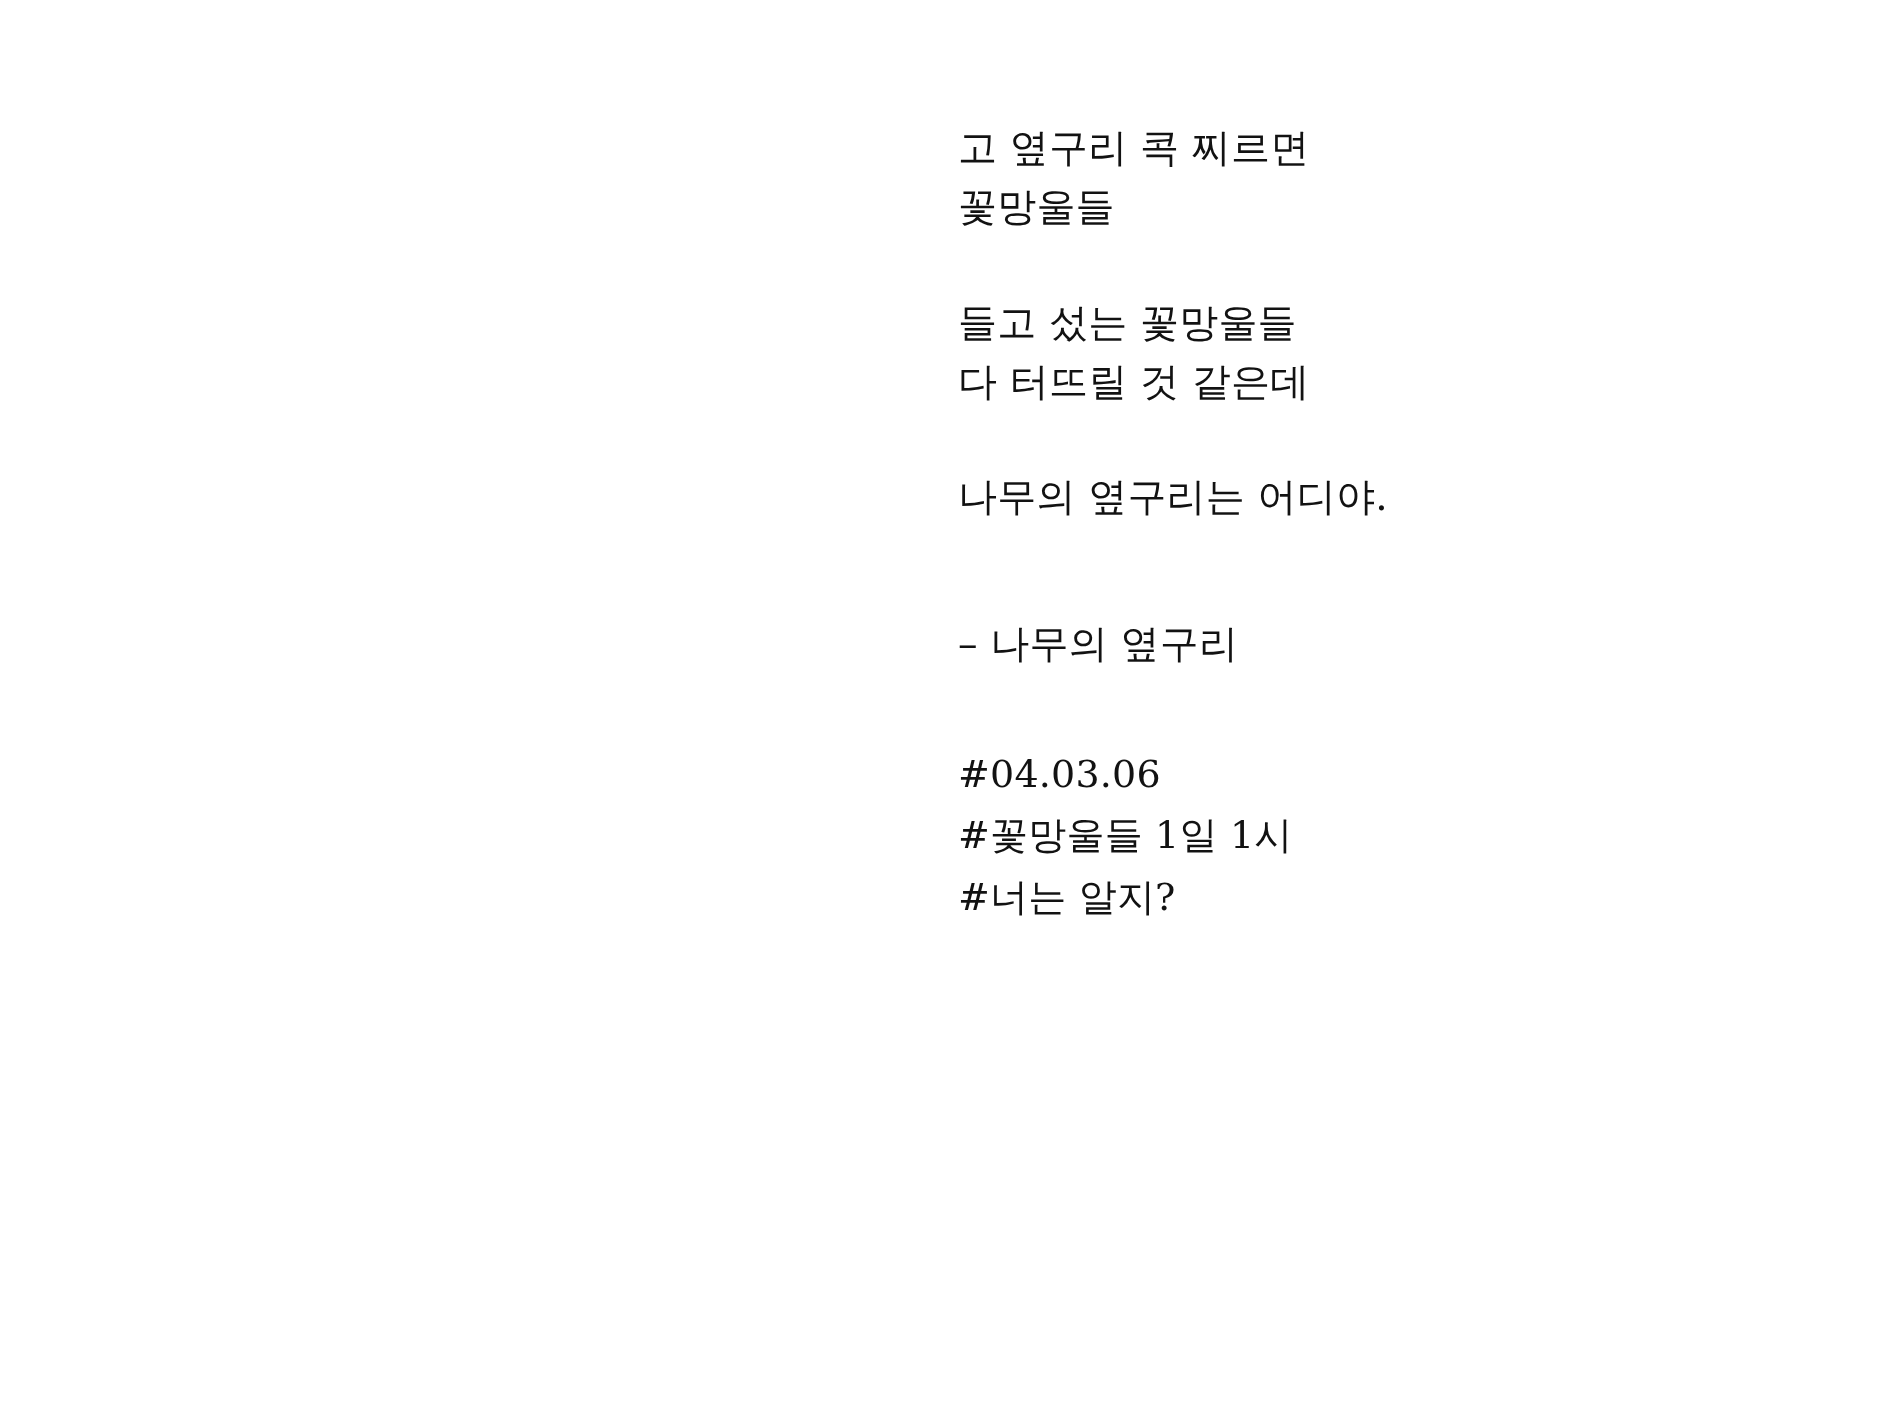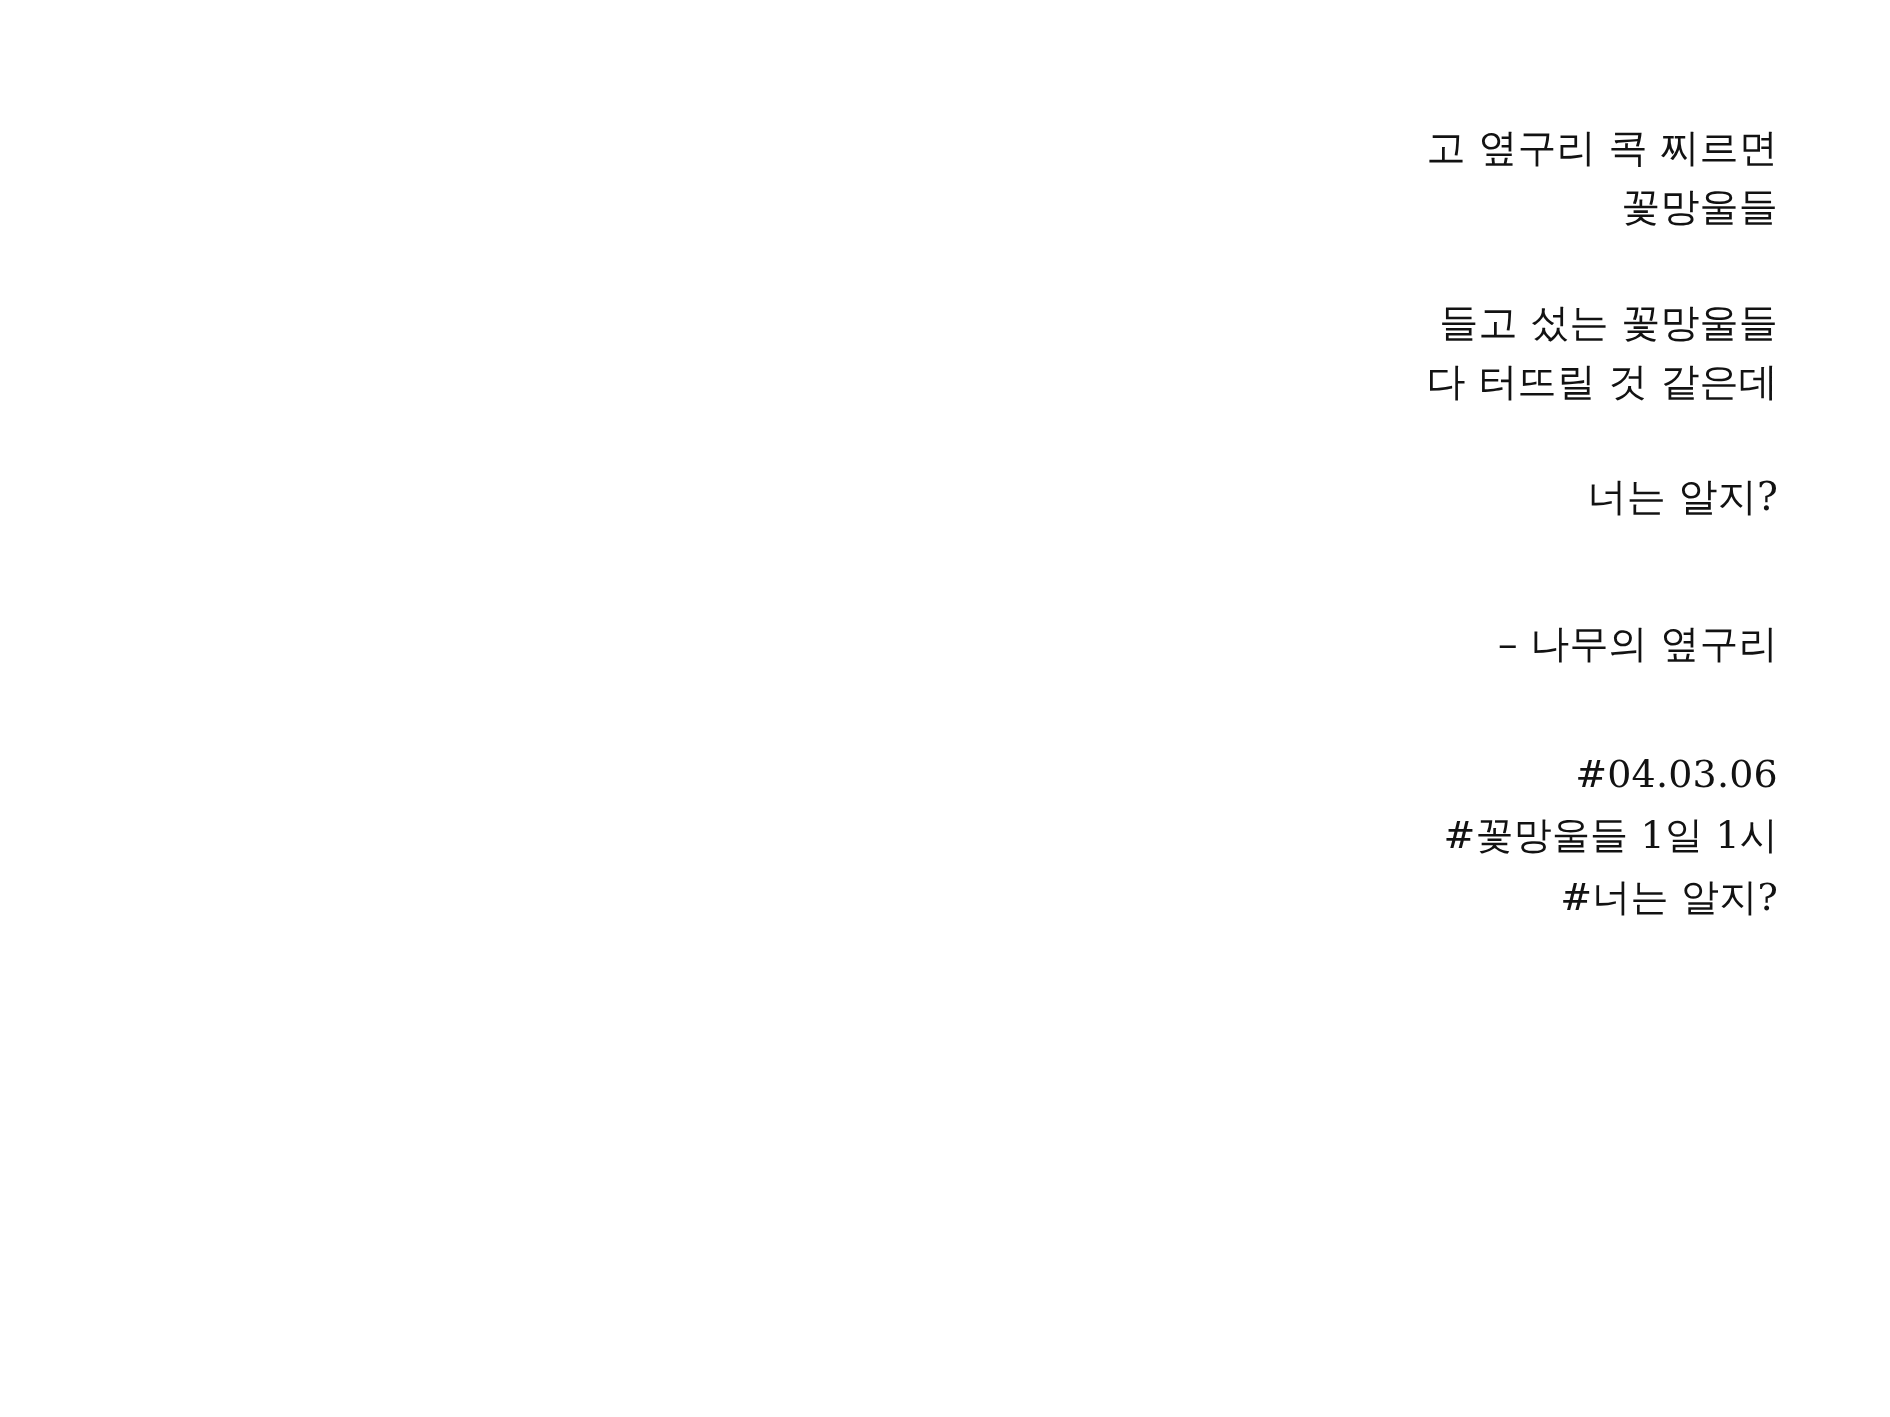--- a/index.html
+++ b/index.html
@@ -22,21 +22,20 @@
     background: #ffffff;
   }
   .poem {
     position: absolute;
     left: 958px;
     top: 118px;
     width: 820px;
   }
   .stanza {
     margin: 0 0 56px 0;
-    text-align: right;
   }
   .stanza:last-child {
     margin-bottom: 0;
   }
   .line {
     font-size: 39px;
     line-height: 1.52;
     letter-spacing: 0.2px;
     white-space: pre;
     color: #121212;
@@ -65,23 +64,25 @@
     <div class="stanza">
       <div class="line">고 옆구리 콕 찌르면</div>
       <div class="line">꽃망울들</div>
     </div>
 
     <div class="stanza">
       <div class="line">들고 섰는 꽃망울들</div>
       <div class="line">다 터뜨릴 것 같은데</div>
     </div>
 
+    <div class="stanza">
+      <div class="line">나무의 옆구리는 어디야.</div>
+    </div>
 
     <div class="stanza">
-      <div class="line">너는 알지?</div>
     </div>
 
     <div class="stanza attribution stanza--title-ref">
       <div class="line">– 나무의 옆구리</div>
     </div>
 
     <div class="stanza stanza--tags">
       <div class="line">#04.03.06</div>
       <div class="line">#꽃망울들 1일 1시</div>
       <div class="line">#너는 알지?</div>

